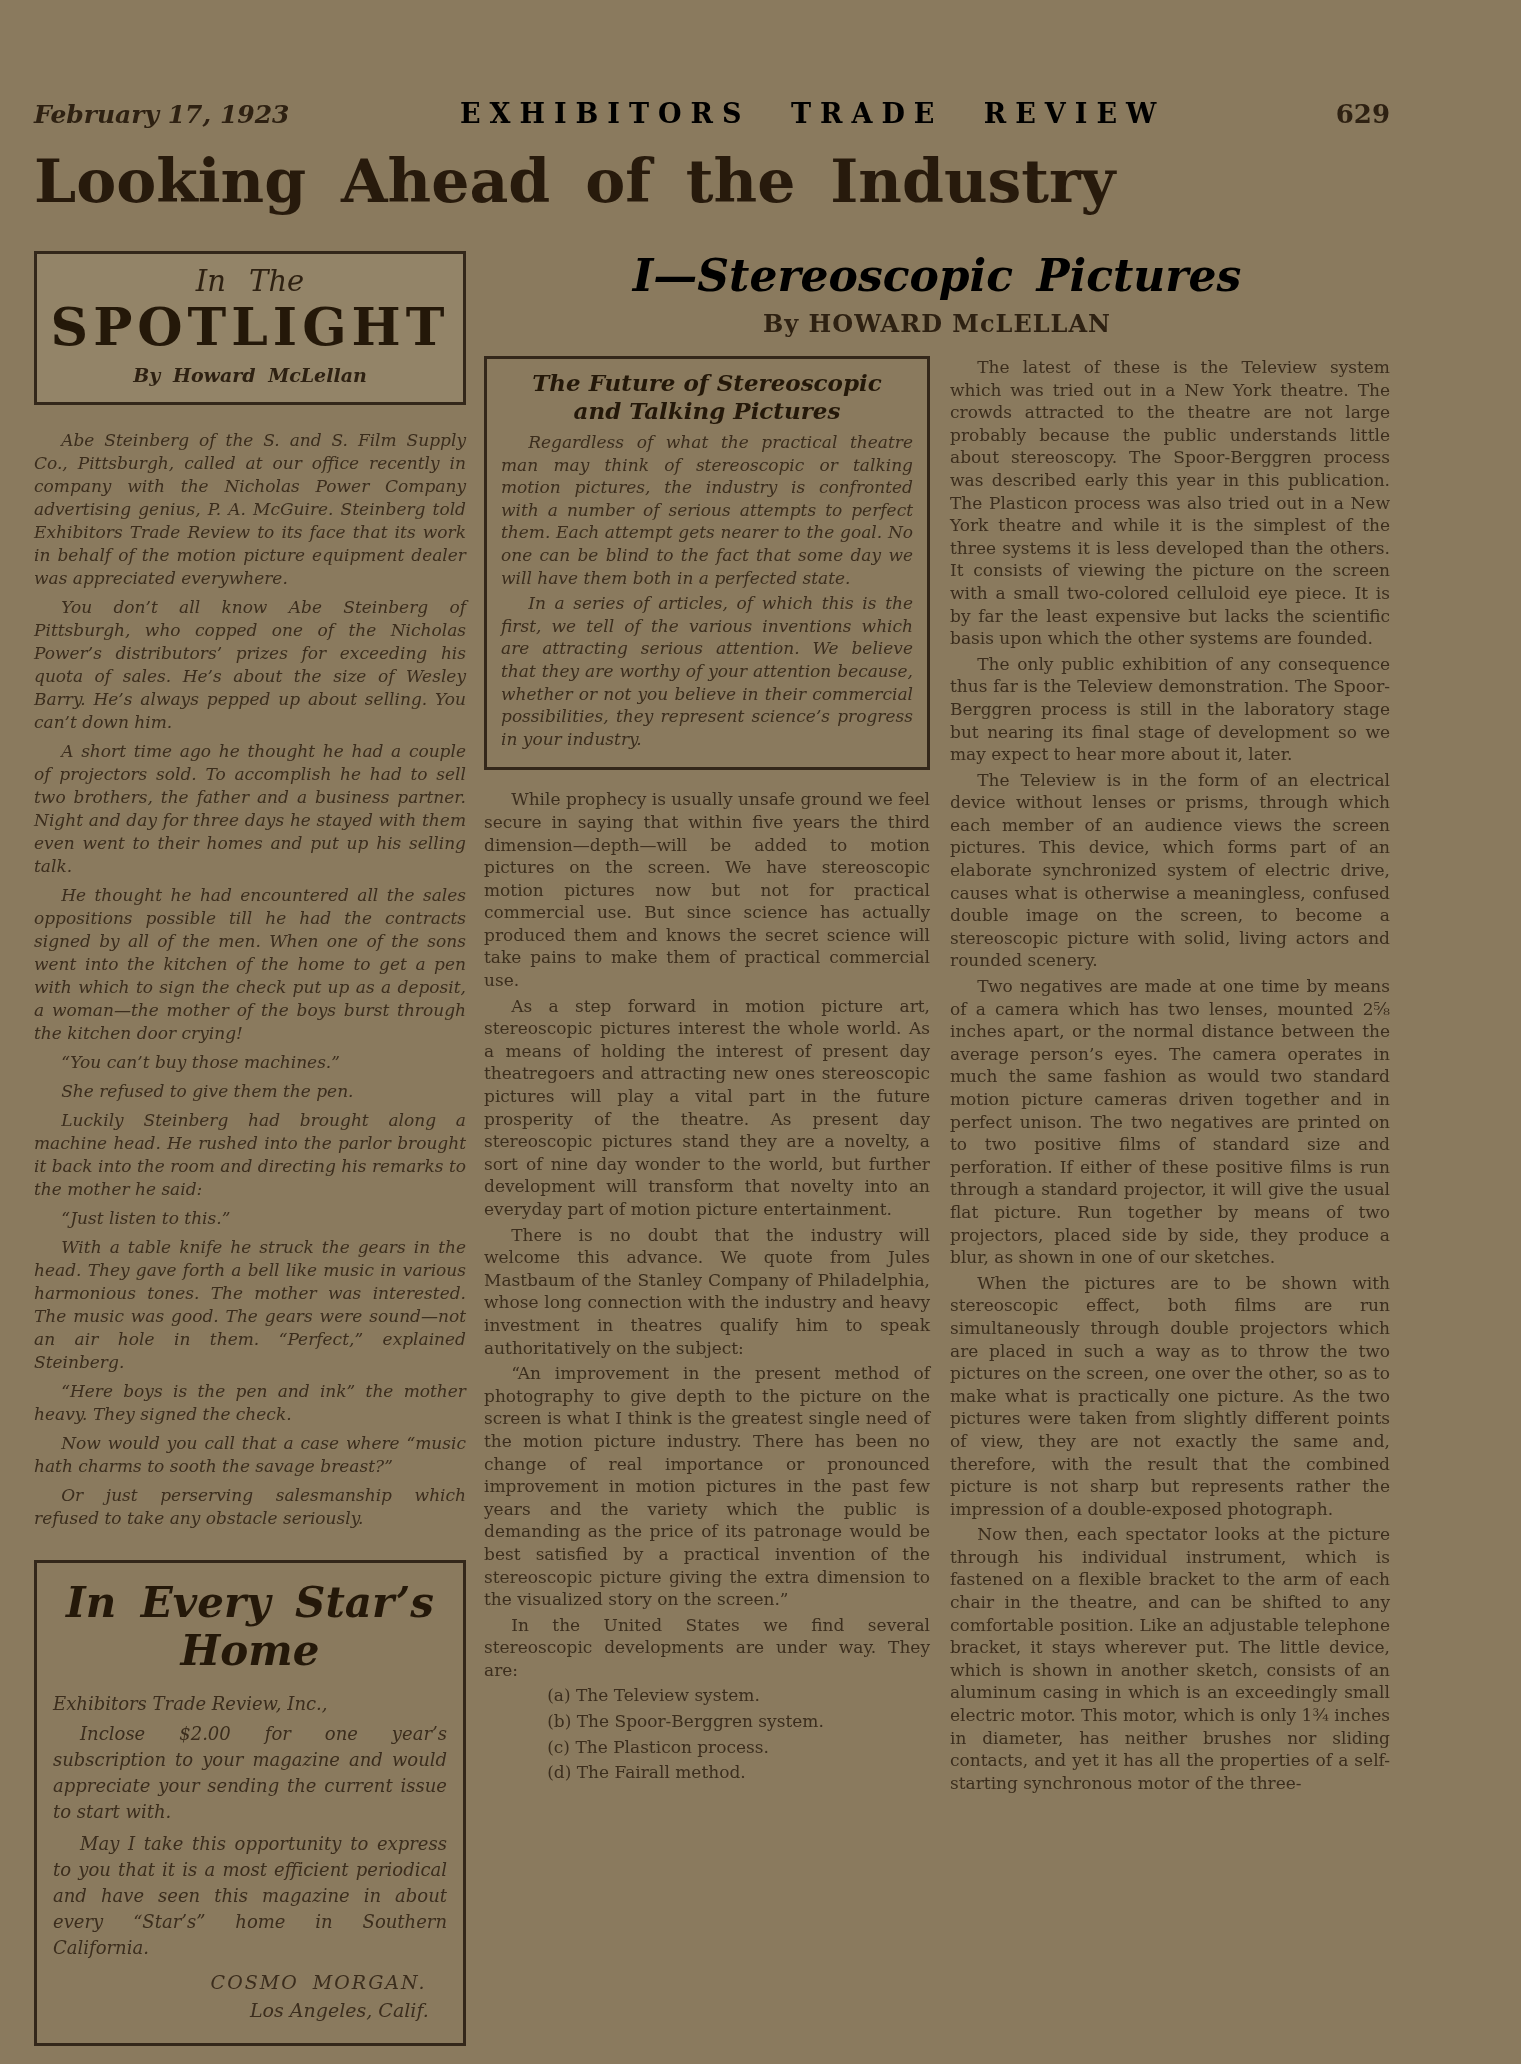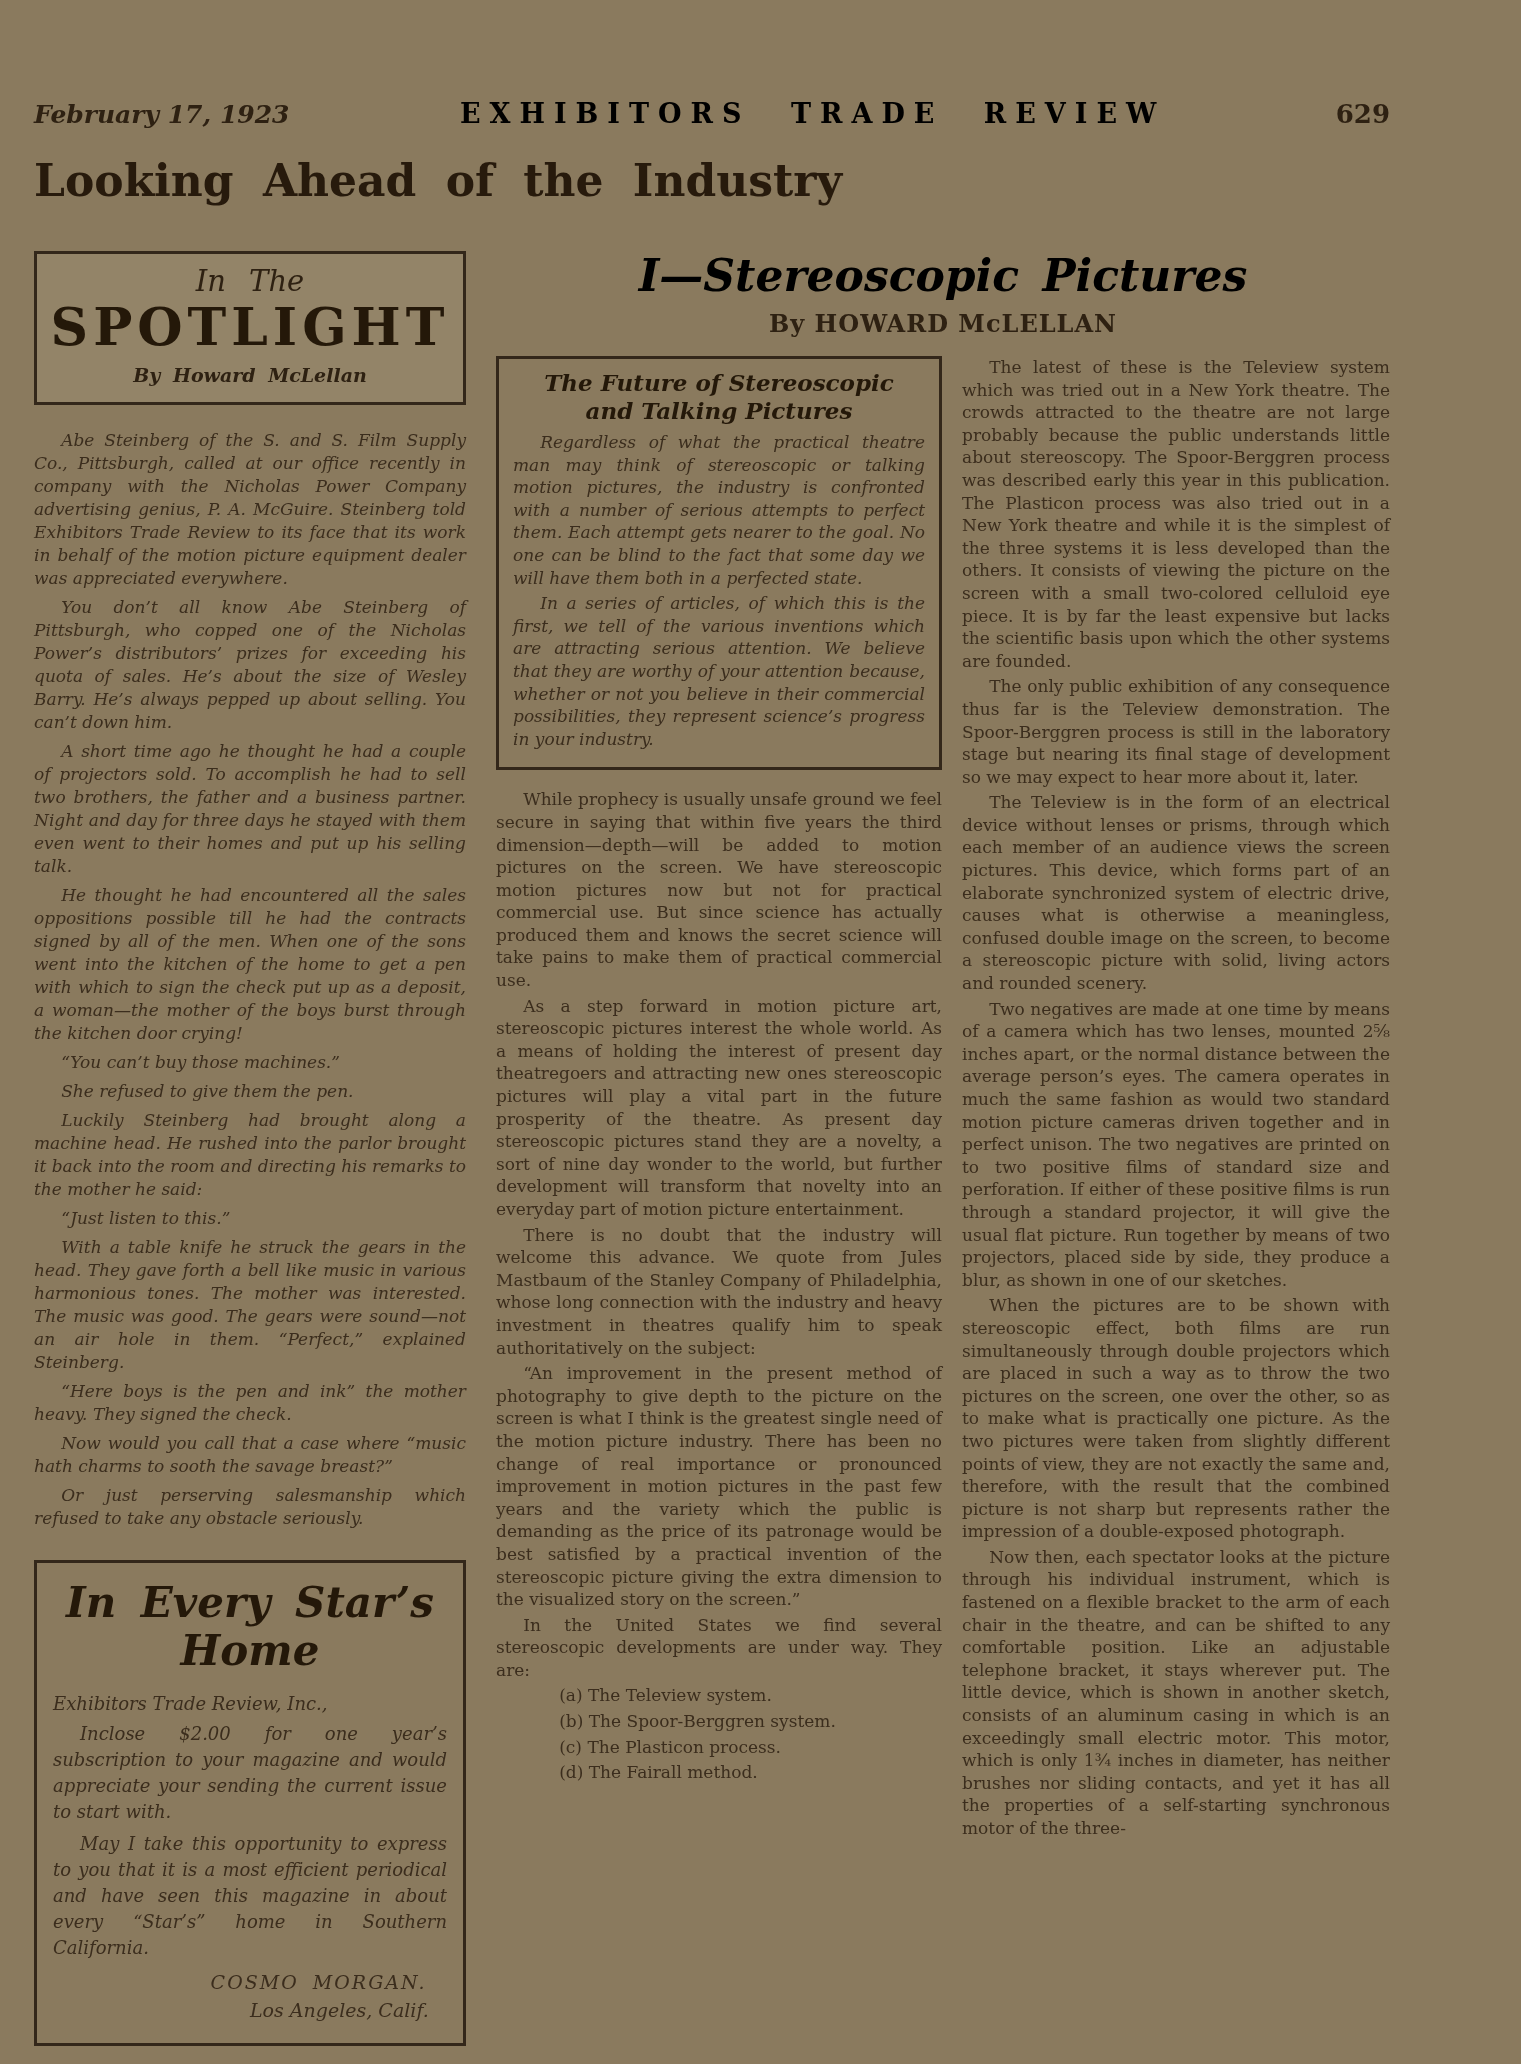--- a/index.html
+++ b/index.html
@@ -22,25 +22,25 @@
 
   
   .masthead{display:flex;align-items:baseline;padding-top:86px;}
   .m-date{font-size:25px;font-weight:bold;font-style:italic;white-space:nowrap;color:#2e2112;}
   .m-journal{flex:1;text-align:center;font-size:27px;font-weight:bold;letter-spacing:9px;word-spacing:22px;color:#000000;}
   .m-page{font-size:26px;font-weight:bold;color:#2e2112;}
 
   
   .headline{
     margin:16px 0 0 0;
-    font-size:44px;line-height:72px;font-weight:bold;
+    font-size:60px;line-height:72px;font-weight:bold;
     word-spacing:14px;letter-spacing:0px;color:#271a0c;
   }
 
-  .columns{display:flex;gap:30px;margin-top:34px;}
+  .columns{display:flex;gap:18px;margin-top:34px;}
 
   
   .col-left{width:432px;flex:0 0 432px;}
   .spotlight-box{border:3px solid #33271a;padding:10px 10px 16px;text-align:center;margin-bottom:24px;background:rgba(255,250,235,.08);}
   .sp-kicker{font-style:italic;font-size:29px;word-spacing:14px;color:#2e2112;}
   .sp-title{font-size:52px;font-weight:bold;letter-spacing:5px;line-height:58px;color:#241809;}
   .sp-byline{font-weight:bold;font-style:italic;font-size:19px;margin-top:8px;word-spacing:6px;color:#2e2112;}
 
   .italic-body p{
     font-style:italic;font-size:17px;line-height:23px;

